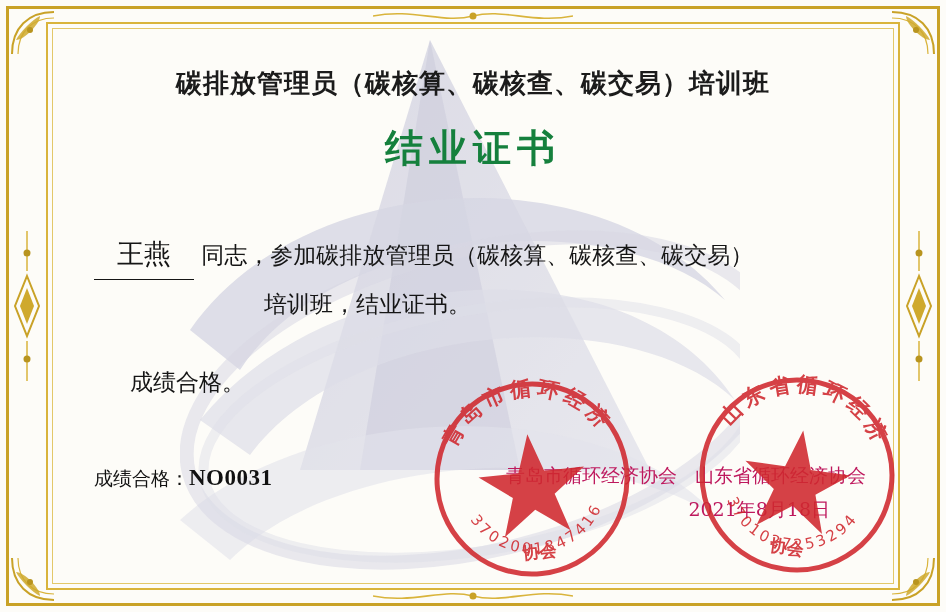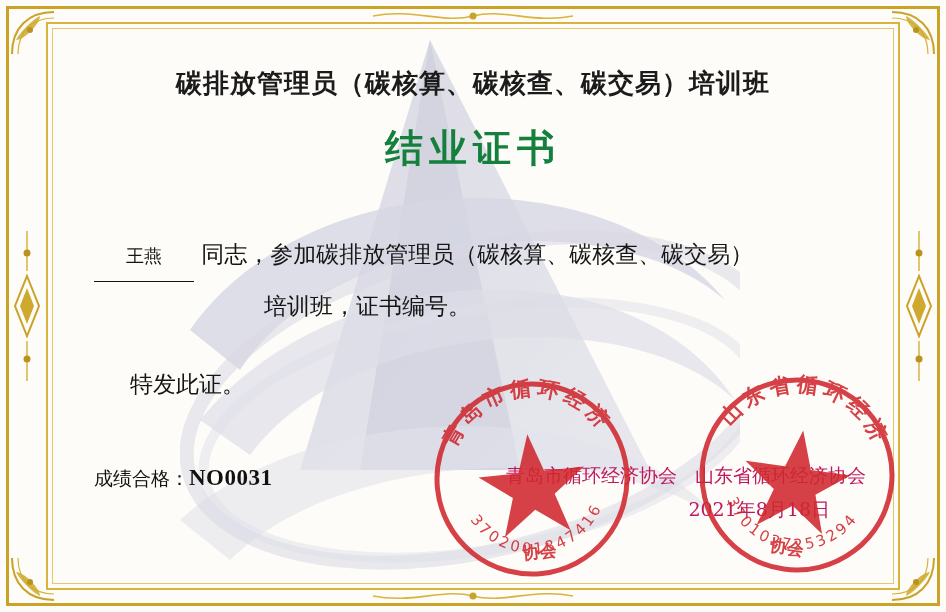--- a/index.html
+++ b/index.html
@@ -117,21 +117,21 @@
   }
   .line-1 {
     white-space: nowrap;
   }
   .recipient {
     display: inline-block;
     min-width: 92px;
     text-align: center;
     border-bottom: 1.6px solid #151515;
     padding: 0 4px 1px 4px;
-    font-size: 18px;
+    font-size: 27px;
   }
   .line-2 {
     padding-left: 170px;
   }
   .line-3 {
     margin-top: 30px;
     padding-left: 36px;
   }
 
   
@@ -276,22 +276,22 @@
   <div class="content">
 
     <div class="title-main">碳排放管理员（碳核算、碳核查、碳交易）培训班</div>
     <div class="title-sub">结业证书</div>
 
     <div class="body-block">
       <div class="line-1">
         <span class="recipient">王燕</span>
         <span>同志，参加碳排放管理员（碳核算、碳核查、碳交易）</span>
       </div>
-      <div class="line-2">培训班，证书编号。</div>
-      <div class="line-3">特发此证。</div>
+      <div class="line-2">培训班，结业证书。</div>
+      <div class="line-3">成绩合格。</div>
     </div>
 
     <div class="cert-no">
       <span>成绩合格：</span><span class="no-value">NO0031</span>
     </div>
 
     <div class="issuers">
       <div class="org-row">
         <span>青岛市循环经济协会</span>
         <span class="org-2">山东省循环经济协会</span>

